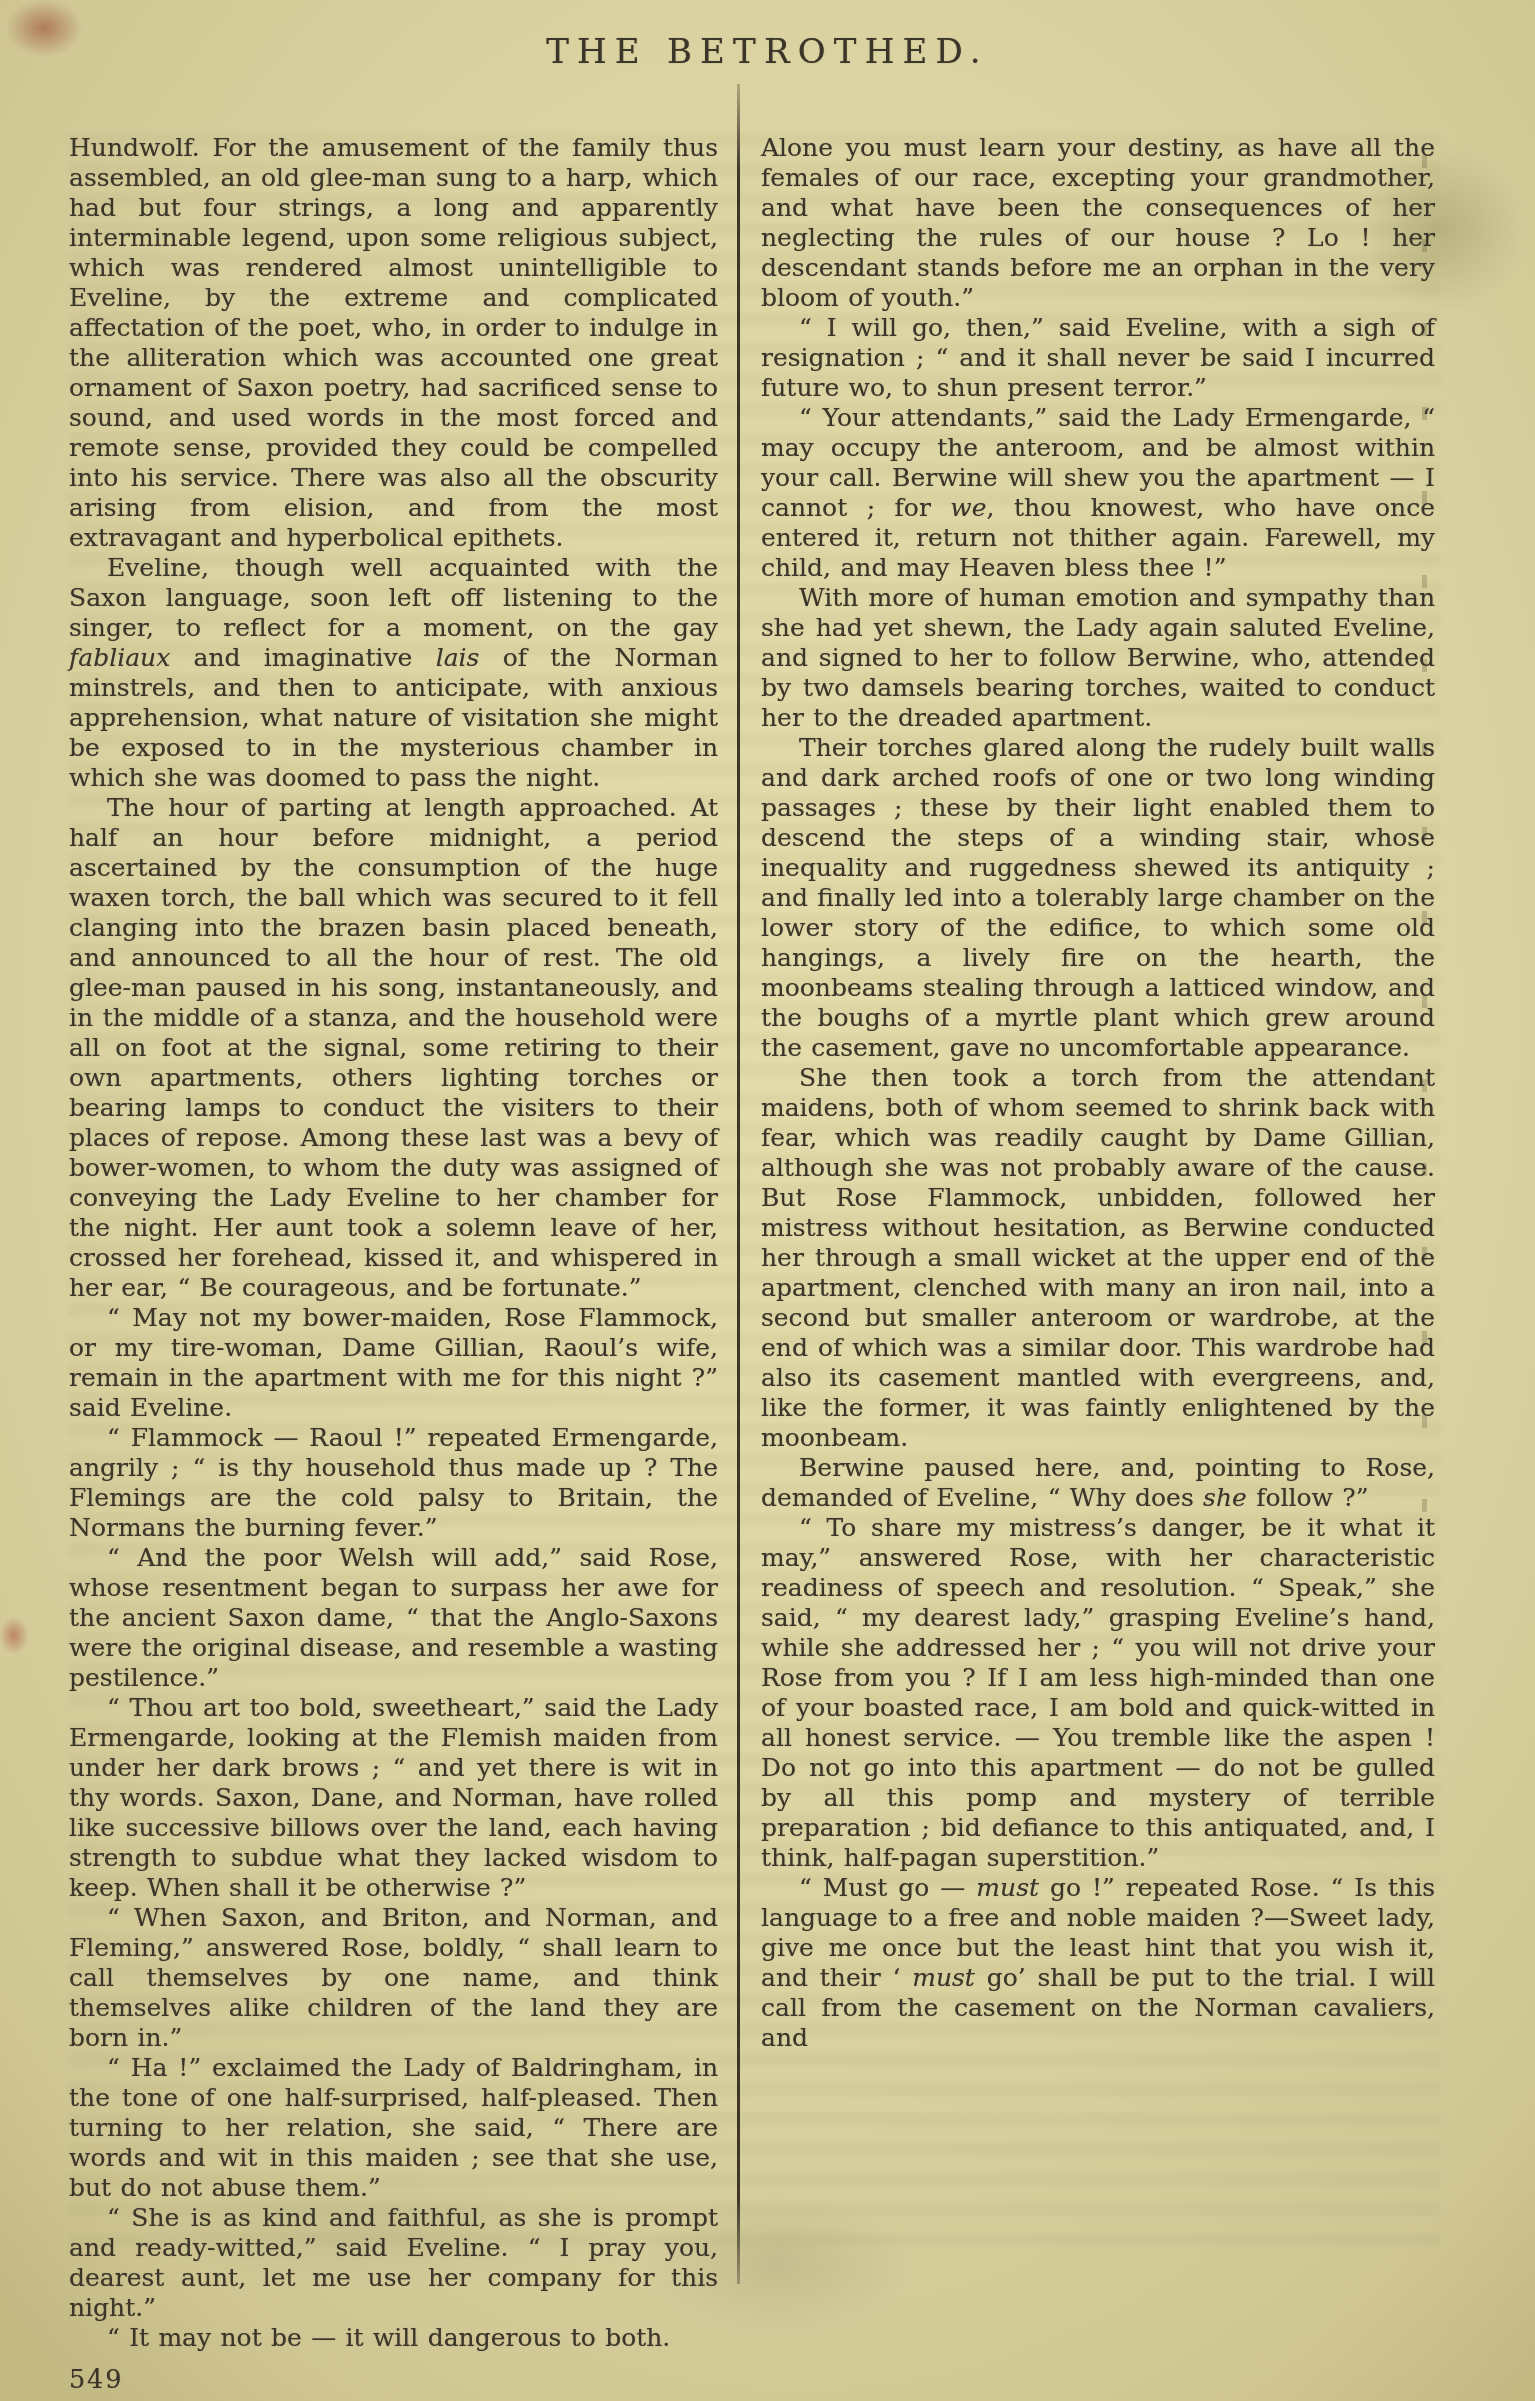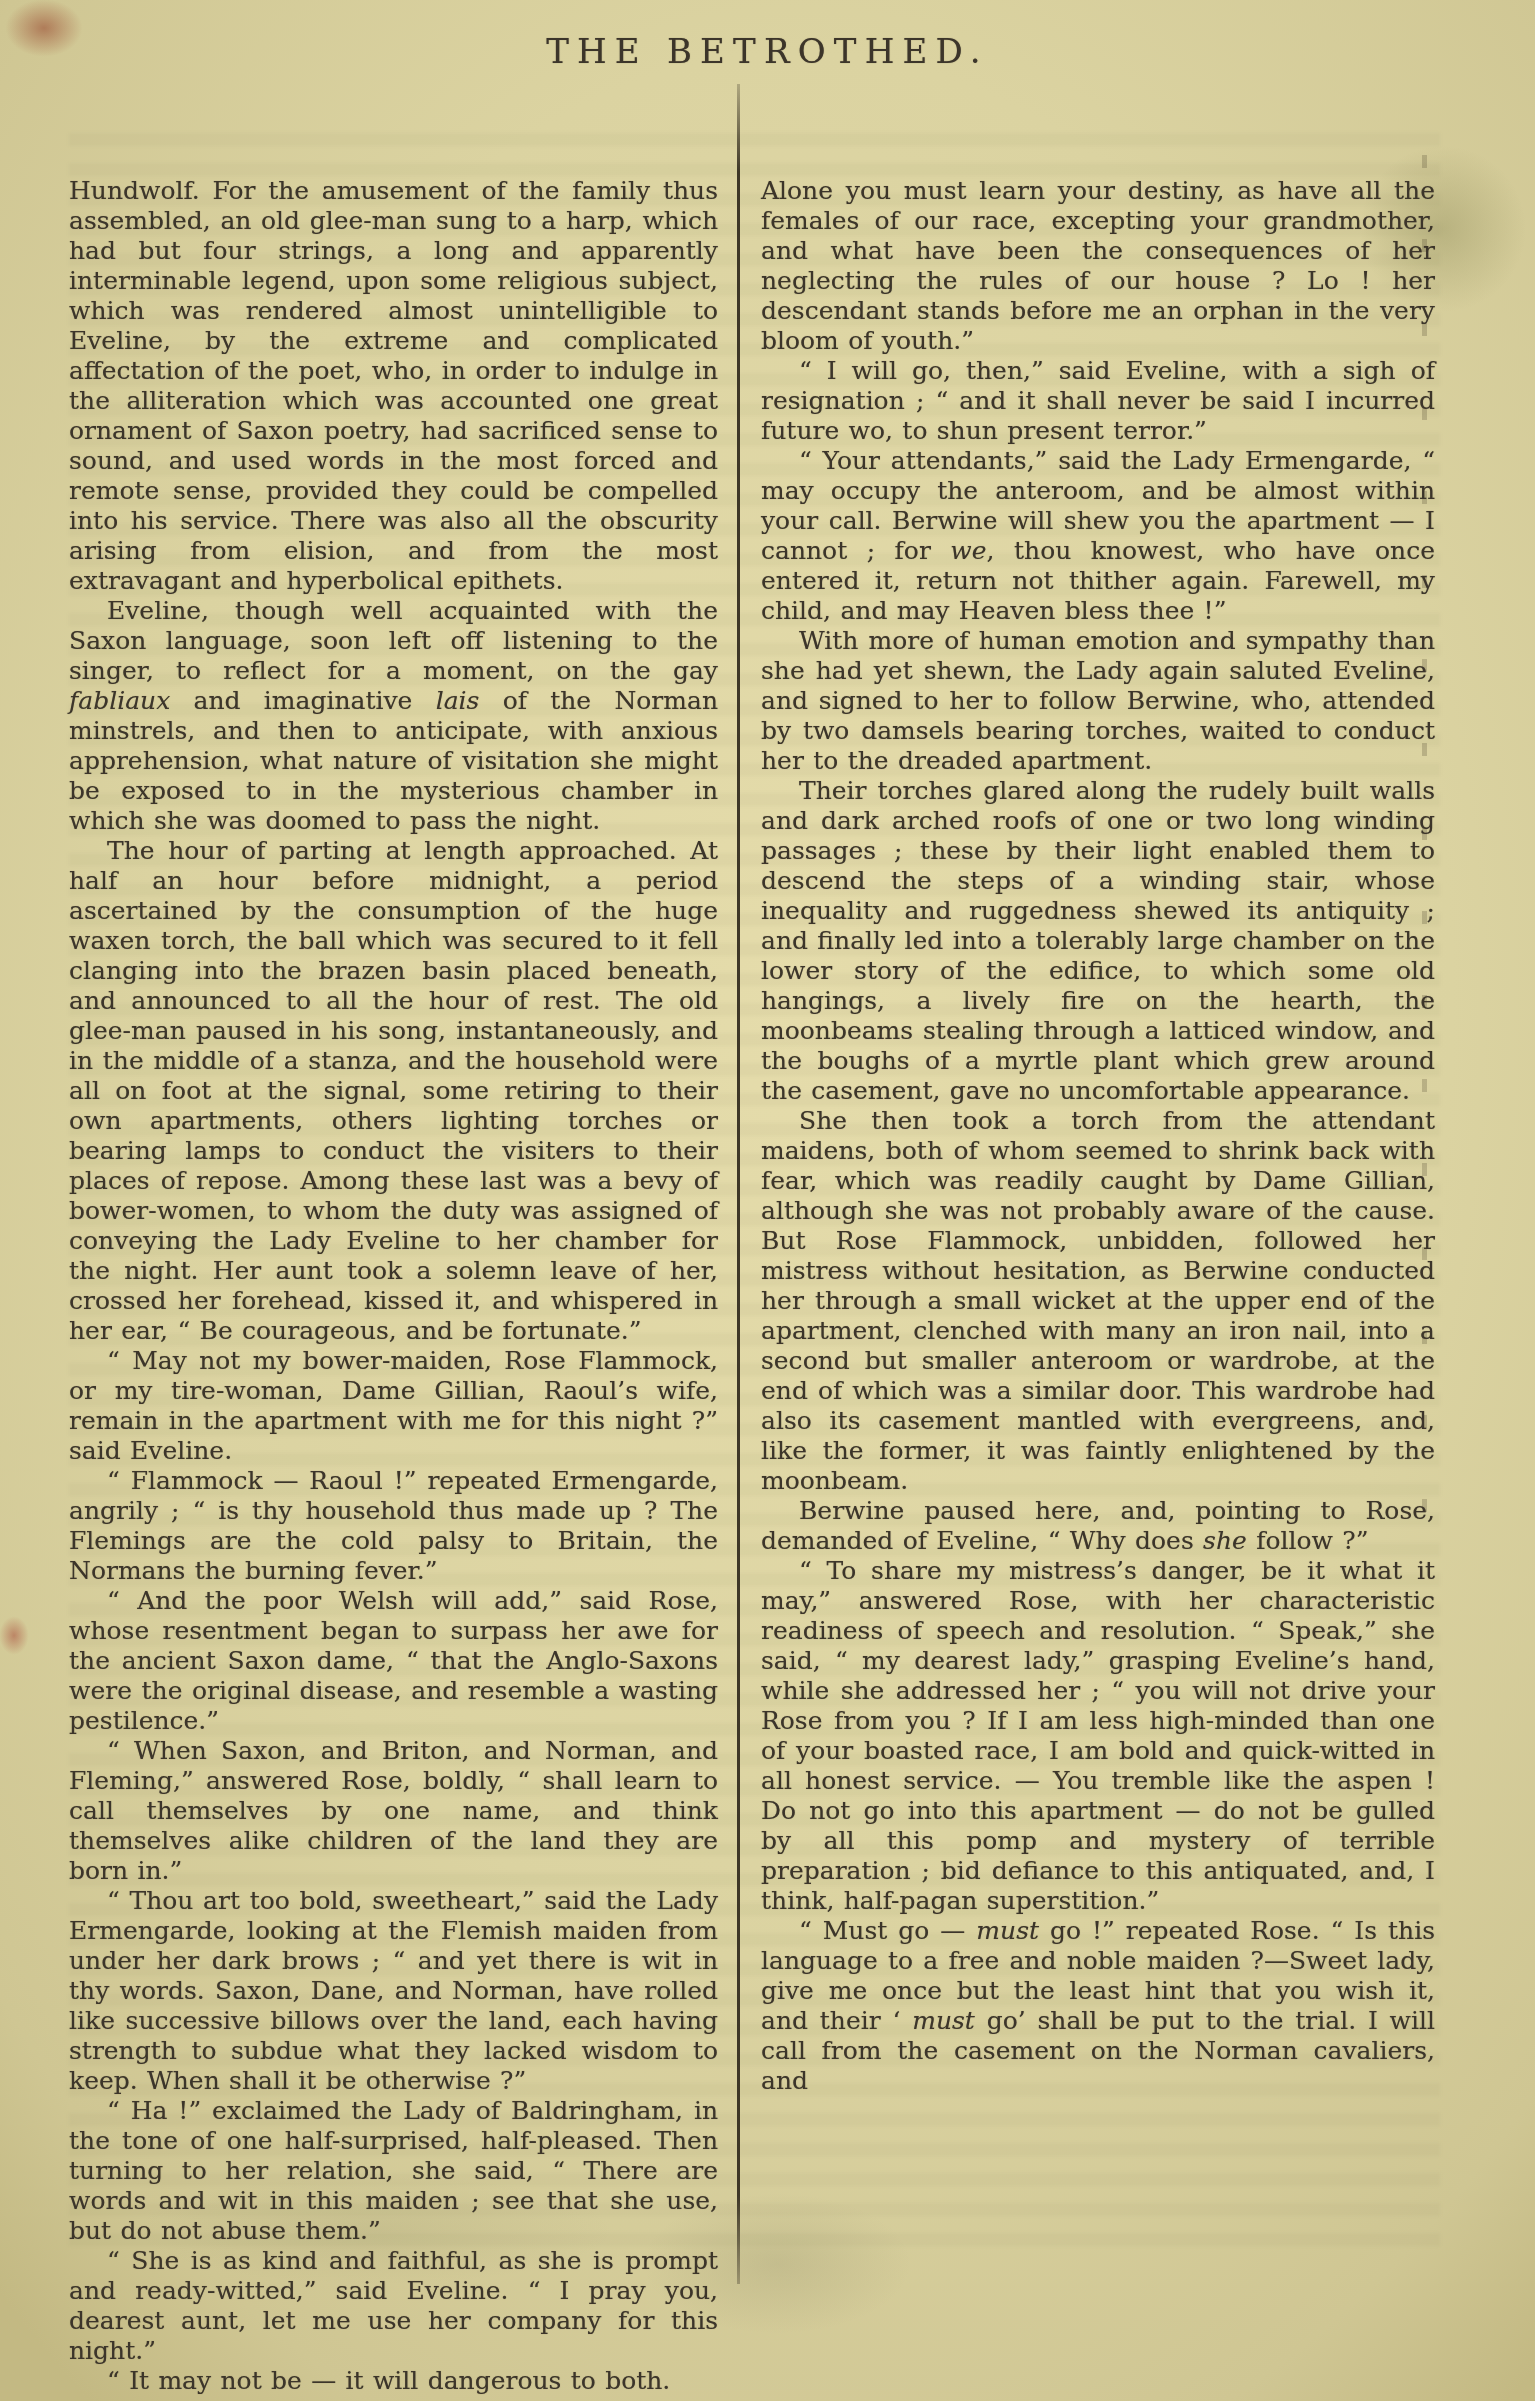--- a/index.html
+++ b/index.html
@@ -53,21 +53,21 @@
   }
   .para{
     margin:0;
     font-size:25px;line-height:30px;
     text-align:justify;
     text-indent:38px;
     word-spacing:1.4px;
     hyphens:none;
     text-shadow:0 0 0.9px rgba(58,50,38,.45);
   }
-  .para.no-indent{text-indent:0;margin-top:43px;}
+  .para.no-indent{text-indent:0;}
   .para em{font-style:italic;}
   .page-number{
     margin-top:11px;
     font-size:25.6px;letter-spacing:1.8px;
     text-shadow:0 0 0.9px rgba(58,50,38,.45);
   }
 </style>
 </head>
 <body>
 
@@ -85,22 +85,22 @@
   <div class="divider"></div>
 
   <div class="column col-left">
     <div>
         <p class="para no-indent">Hundwolf.  For the amusement of the family thus assembled, an old glee-man sung to a harp, which had but four strings, a long and apparently interminable legend, upon some religious subject, which was rendered almost unintelligible to Eveline, by the extreme and complicated affectation of the poet, who, in order to indulge in the alliteration which was accounted one great ornament of Saxon poetry, had sacrificed sense to sound, and used words in the most forced and remote sense, provided they could be compelled into his service.  There was also all the obscurity arising from elision, and from the most extravagant and hyperbolical epithets.</p>
         <p class="para">Eveline, though well acquainted with the Saxon language, soon left off listening to the singer, to reflect for a moment, on the gay <em>fabliaux</em> and imaginative <em>lais</em> of the Norman minstrels, and then to anticipate, with anxious apprehension, what nature of visitation she might be exposed to in the mysterious chamber in which she was doomed to pass the night.</p>
         <p class="para">The hour of parting at length approached.  At half an hour before midnight, a period ascertained by the consumption of the huge waxen torch, the ball which was secured to it fell clanging into the brazen basin placed beneath, and announced to all the hour of rest.  The old glee-man paused in his song, instantaneously, and in the middle of a stanza, and the household were all on foot at the signal, some retiring to their own apartments, others lighting torches or bearing lamps to conduct the visiters to their places of repose.  Among these last was a bevy of bower-women, to whom the duty was assigned of conveying the Lady Eveline to her chamber for the night.  Her aunt took a solemn leave of her, crossed her forehead, kissed it, and whispered in her ear, “ Be courageous, and be fortunate.”</p>
         <p class="para">“ May not my bower-maiden, Rose Flammock, or my tire-woman, Dame Gillian, Raoul’s wife, remain in the apartment with me for this night&nbsp;?” said Eveline.</p>
         <p class="para">“ Flammock — Raoul&nbsp;!” repeated Ermengarde, angrily&nbsp;; “ is thy household thus made up&nbsp;?  The Flemings are the cold palsy to Britain, the Normans the burning fever.”</p>
         <p class="para">“ And the poor Welsh will add,” said Rose, whose resentment began to surpass her awe for the ancient Saxon dame, “ that the Anglo-Saxons were the original disease, and resemble a wasting pestilence.”</p>
+        <p class="para">“ Thou art too bold, sweetheart,” said the Lady Ermengarde, looking at the Flemish maiden from under her dark brows&nbsp;; “ and yet there is wit in thy words.  Saxon, Dane, and Norman, have rolled like successive billows over the land, each having strength to subdue what they lacked wisdom to keep. When shall it be otherwise&nbsp;?”</p>
         <p class="para">“ When Saxon, and Briton, and Norman, and Fleming,” answered Rose, boldly, “ shall learn to call themselves by one name, and think themselves alike children of the land they are born in.”</p>
-        <p class="para">“ Thou art too bold, sweetheart,” said the Lady Ermengarde, looking at the Flemish maiden from under her dark brows&nbsp;; “ and yet there is wit in thy words.  Saxon, Dane, and Norman, have rolled like successive billows over the land, each having strength to subdue what they lacked wisdom to keep. When shall it be otherwise&nbsp;?”</p>
         <p class="para">“ Ha&nbsp;!” exclaimed the Lady of Baldringham, in the tone of one half-surprised, half-pleased.  Then turning to her relation, she said, “ There are words and wit in this maiden&nbsp;; see that she use, but do not abuse them.”</p>
         <p class="para">“ She is as kind and faithful, as she is prompt and ready-witted,” said Eveline.  “ I pray you, dearest aunt, let me use her company for this night.”</p>
         <p class="para">“ It may not be — it will dangerous to both.</p>
       </div>
     <div class="page-number">549</div>
   </div>
 
   <div class="column col-right">
     <div>
         <p class="para no-indent">Alone you must learn your destiny, as have all the females of our race, excepting your grandmother, and what have been the consequences of her neglecting the rules of our house&nbsp;?  Lo&nbsp;! her descendant stands before me an orphan in the very bloom of youth.”</p>

